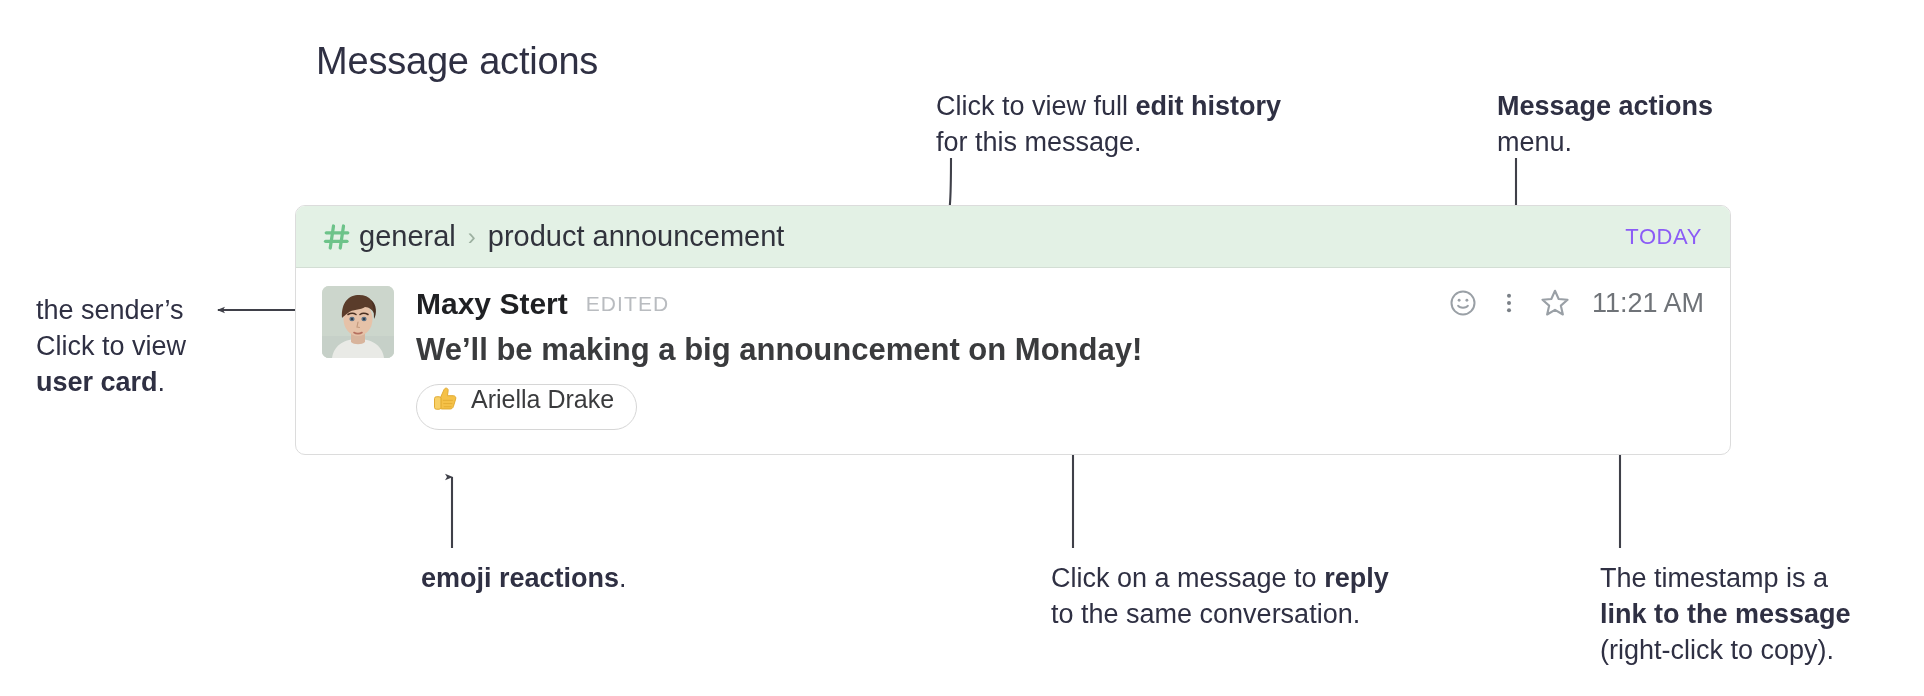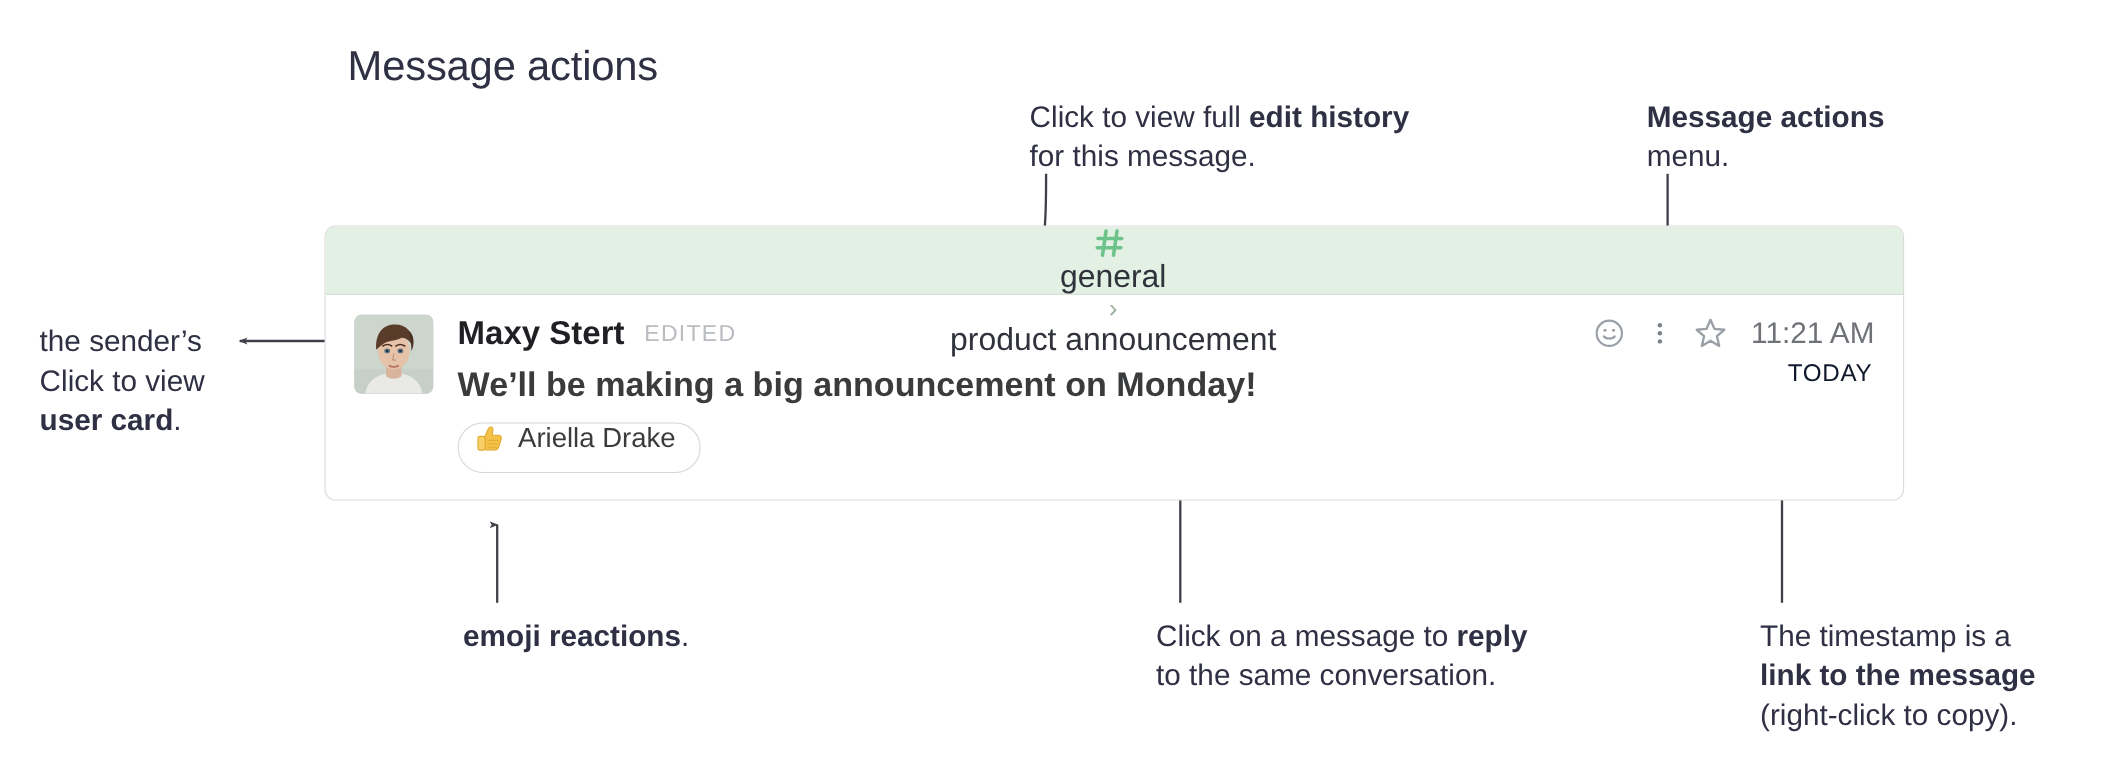--- a/index.html
+++ b/index.html
@@ -70,21 +70,20 @@
   }
 
   #card-header {
     height: 62px;
     background: #e3f1e5;
     border-bottom: 1px solid #d3ded4;
     display: flex;
     align-items: center;
     padding: 0 28px 0 26px;
     box-sizing: border-box;
-    flex-direction: column;
   }
   #hash-icon {
     width: 30px;
     height: 30px;
     flex: 0 0 auto;
     margin-right: 7px;
     display: block;
   }
   .crumb {
     font-size: 29px;
@@ -95,21 +94,21 @@
   #crumb-sep {
     font-size: 24px;
     color: #9cb0a0;
     margin: 0 12px;
     line-height: 1;
   }
   #today-label {
     margin-left: auto;
     font-size: 22px;
     letter-spacing: 0.6px;
-    color: #0f172a;
+    color: #8b5cf6;
     white-space: nowrap;
   }
 
   
   #message-body {
     display: flex;
     padding: 18px 26px 0 26px;
     box-sizing: border-box;
     position: relative;
   }
@@ -177,21 +176,21 @@
     white-space: nowrap;
     font-weight: bold;
   }
 
   #reactions-row {
     margin-top: 12px;
     display: flex;
   }
   #reaction-pill {
     display: inline-flex;
-    align-items: flex-end;
+    align-items: center;
     border: 1px solid #d6d6d6;
     border-radius: 999px;
     height: 46px;
     padding: 0 22px 16px 14px;
     background: #ffffff;
     box-sizing: border-box;
   }
   #reaction-emoji {
     font-size: 27px;
     line-height: 1;

